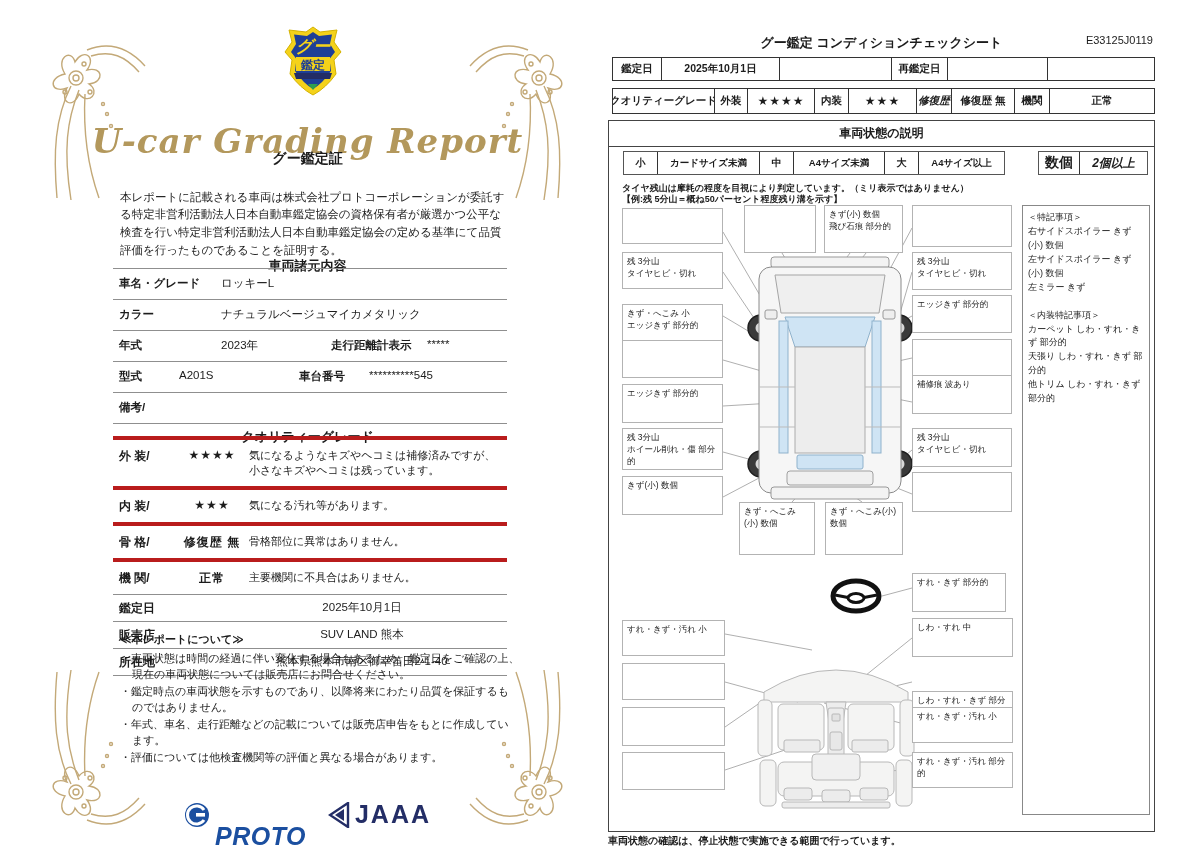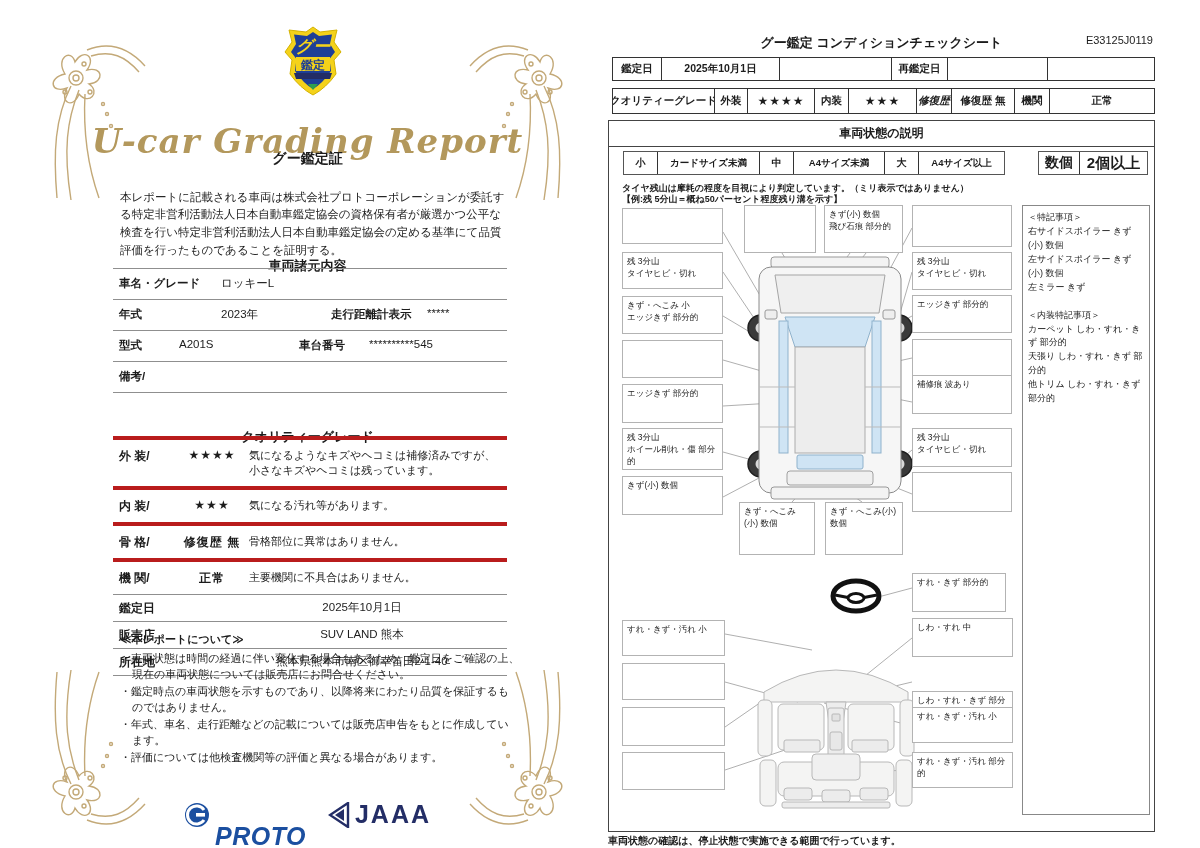--- a/index.html
+++ b/index.html
@@ -119,20 +119,24 @@
     <div class="certLabel">グー鑑定証</div>
     <p class="intro">本レポートに記載される車両は株式会社プロトコーポレーションが委託する特定非営利活動法人日本自動車鑑定協会の資格保有者が厳選かつ公平な検査を行い特定非営利活動法人日本自動車鑑定協会の定める基準にて品質評価を行ったものであることを証明する。</p>
 
     <h2 class="secHead" style="top:246px;">車両諸元内容</h2>
     <div class="specTable">
       <div class="specRow">
         <span class="lb">車名・グレード</span>
         <span class="vl">ロッキーL</span>
       </div>
       <div class="specRow">
+        <span class="lb">カラー</span>
+        <span class="vl">ナチュラルベージュマイカメタリック</span>
+      </div>
+      <div class="specRow">
         <span class="lb">年式</span>
         <span class="vl" style="flex:none;width:110px;">2023年</span>
         <span class="lb2">走行距離計表示</span>
         <span class="vl2">*****</span>
       </div>
       <div class="specRow">
         <span class="lb" style="width:60px;">型式</span>
         <span class="vl" style="flex:none;width:120px;">A201S</span>
         <span class="lb2" style="width:70px;">車台番号</span>
         <span class="vl2" style="width:120px;">**********545</span>
@@ -240,21 +244,21 @@
     <div class="tbl" style="left:15px;top:151px;width:382px;height:24px;border-color:#555;">
       <div class="cell" style="width:33px;font-size:10px;">小</div>
       <div class="cell" style="width:102px;font-size:9.5px;">カードサイズ未満</div>
       <div class="cell" style="width:34px;font-size:10px;">中</div>
       <div class="cell" style="width:91px;font-size:9.5px;">A4サイズ未満</div>
       <div class="cell" style="width:34px;font-size:10px;">大</div>
       <div class="cell" style="flex:1;font-size:9.5px;">A4サイズ以上</div>
     </div>
     <div class="tbl" style="left:430px;top:151px;width:110px;height:24px;border-color:#555;">
       <div class="cell" style="width:40px;font-size:14px;text-align:right;">数個</div>
-      <div class="cell" style="flex:1;font-size:15px;">2個以上</div>
+      <div class="cell" style="flex:1;font-size:12px;font-style:italic;">2個以上</div>
     </div>
 
     <div class="tireNote" style="top:182px;">タイヤ残山は摩耗の程度を目視により判定しています。（ミリ表示ではありません）</div>
     <div class="tireNote" style="top:193px;">【例:残 5分山＝概ね50パーセント程度残り溝を示す】</div>
 
     <svg class="overlay" viewBox="0 0 547 686">
       <g stroke="#9a9a9a" stroke-width="0.8">
         <line x1="115" y1="86" x2="164" y2="170"></line>
           <line x1="115" y1="126" x2="152" y2="181"></line>
         <line x1="115" y1="170" x2="172" y2="204"></line>
@@ -342,21 +346,21 @@
         <rect x="36" y="148" width="28" height="12" rx="3" fill="#ececec"></rect>
         <rect x="74" y="150" width="28" height="12" rx="3" fill="#ececec"></rect>
         <rect x="112" y="148" width="28" height="12" rx="3" fill="#ececec"></rect>
         <rect x="34" y="162" width="108" height="6" rx="2" fill="#ececec"></rect>
       </g>
     </svg>
 
     <div class="abox" style="left:14px;top:208px;width:101px;height:36px;"></div>
     <div class="abox" style="left:14px;top:252px;width:101px;height:37px;">残 3分山
 タイヤヒビ・切れ</div>
-    <div class="abox" style="left:14px;top:296px;width:101px;height:38px;">きず・へこみ 小
+    <div class="abox" style="left:14px;top:304px;width:101px;height:38px;">きず・へこみ 小
 エッジきず 部分的</div>
     <div class="abox" style="left:14px;top:340px;width:101px;height:38px;"></div>
     <div class="abox" style="left:14px;top:384px;width:101px;height:39px;">エッジきず 部分的</div>
     <div class="abox" style="left:14px;top:428px;width:101px;height:42px;">残 3分山
 ホイール削れ・傷 部分的
 タイヤヒビ・切れ</div>
     <div class="abox" style="left:14px;top:476px;width:101px;height:39px;">きず(小) 数個</div>
     <div class="abox" style="left:136px;top:205px;width:72px;height:48px;"></div>
     <div class="abox" style="left:216px;top:205px;width:79px;height:48px;">きず(小) 数個
 飛び石痕 部分的</div>

